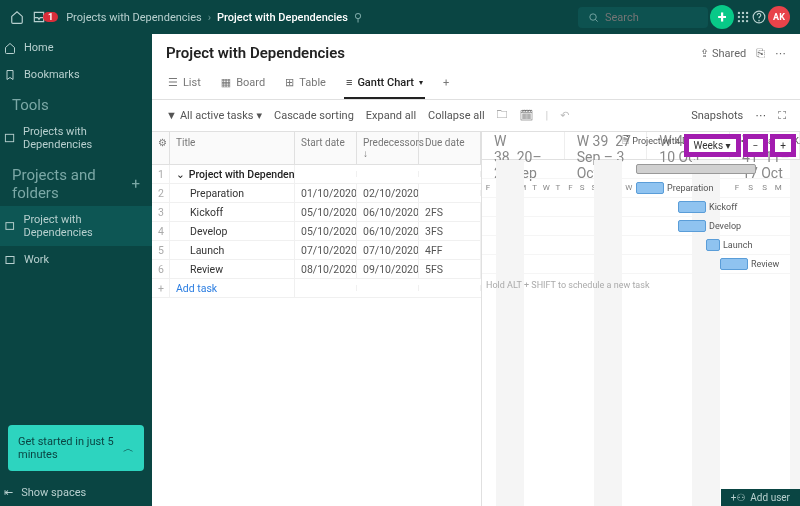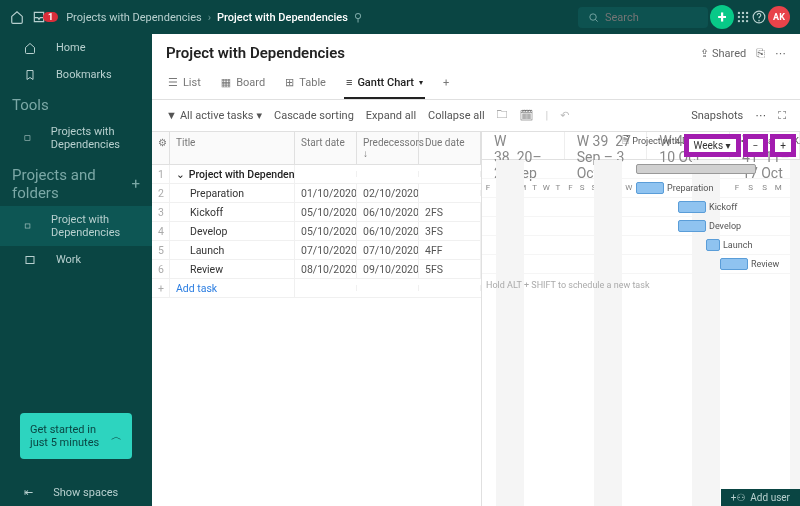--- a/index.html
+++ b/index.html
@@ -12,25 +12,25 @@
 .breadcrumb .sep{color:#6b9896}
 .breadcrumb .current{color:#fff;font-weight:500}
 .tb-right{display:flex;align-items:center;gap:2px}
 .search{display:flex;align-items:center;gap:6px;background:#0d5250;padding:4px 10px;border-radius:4px;color:#7ba8a6;width:130px}
 .search input{background:transparent;border:none;color:#b8d0cf;outline:none;width:90px;font-size:11px}
 .plus-btn{width:24px;height:24px;border-radius:50%;background:#08c988;display:flex;align-items:center;justify-content:center;color:#fff;font-size:16px;font-weight:bold}
 .grid-ico,.help-ico{color:#b8d0cf}
 .avatar{width:22px;height:22px;border-radius:50%;background:#e8434a;color:#fff;display:flex;align-items:center;justify-content:center;font-size:9px;font-weight:bold}
 .layout{display:flex;height:472px}
 .sidebar{width:152px;background:#0a4543;color:#b8d0cf;display:flex;flex-direction:column;font-size:11px}
-.sidebar .nav-item{padding:7px 24px;display:flex;align-items:center;gap:20px;cursor:pointer}
+.sidebar .nav-item{padding:7px 4px;display:flex;align-items:center;gap:8px;cursor:pointer}
 .sidebar .nav-item.active{background:#0d5654}
 .sidebar .section-hdr{padding:8px 12px 4px;font-size:15px;color:#7ba8a6;font-weight:400;display:flex;justify-content:space-between;align-items:center}
 .sidebar .spacer{flex:1}
-.get-started{margin:20px;background:#2dd4bf;color:#0a4543;padding:10px;border-radius:4px;font-size:11px;display:flex;align-items:center;justify-content:space-between}
+.get-started{margin:8px;background:#2dd4bf;color:#0a4543;padding:10px;border-radius:4px;font-size:11px;display:flex;align-items:center;justify-content:space-between}
 .main{flex:1;display:flex;flex-direction:column;background:#fff;overflow:hidden}
 .header{padding:10px 14px 6px;display:flex;justify-content:space-between;align-items:center}
 .header h1{font-size:15px;font-weight:600;color:#222}
 .header .hdr-actions{display:flex;align-items:center;gap:10px;color:#666;font-size:11px}
 .views{display:flex;align-items:center;gap:16px;padding:0 14px;border-bottom:1px solid #e0e0e0}
 .view-tab{display:flex;align-items:center;gap:5px;padding:8px 2px;color:#777;cursor:pointer;border-bottom:2px solid transparent}
 .view-tab.active{color:#222;border-bottom:2px solid #222;font-weight:500}
 .toolbar{display:flex;align-items:center;gap:12px;padding:6px 14px;border-bottom:1px solid #e0e0e0;color:#555;font-size:11px}
 .toolbar .tb-item{display:flex;align-items:center;gap:3px;cursor:pointer}
 .toolbar .spacer{flex:1}

